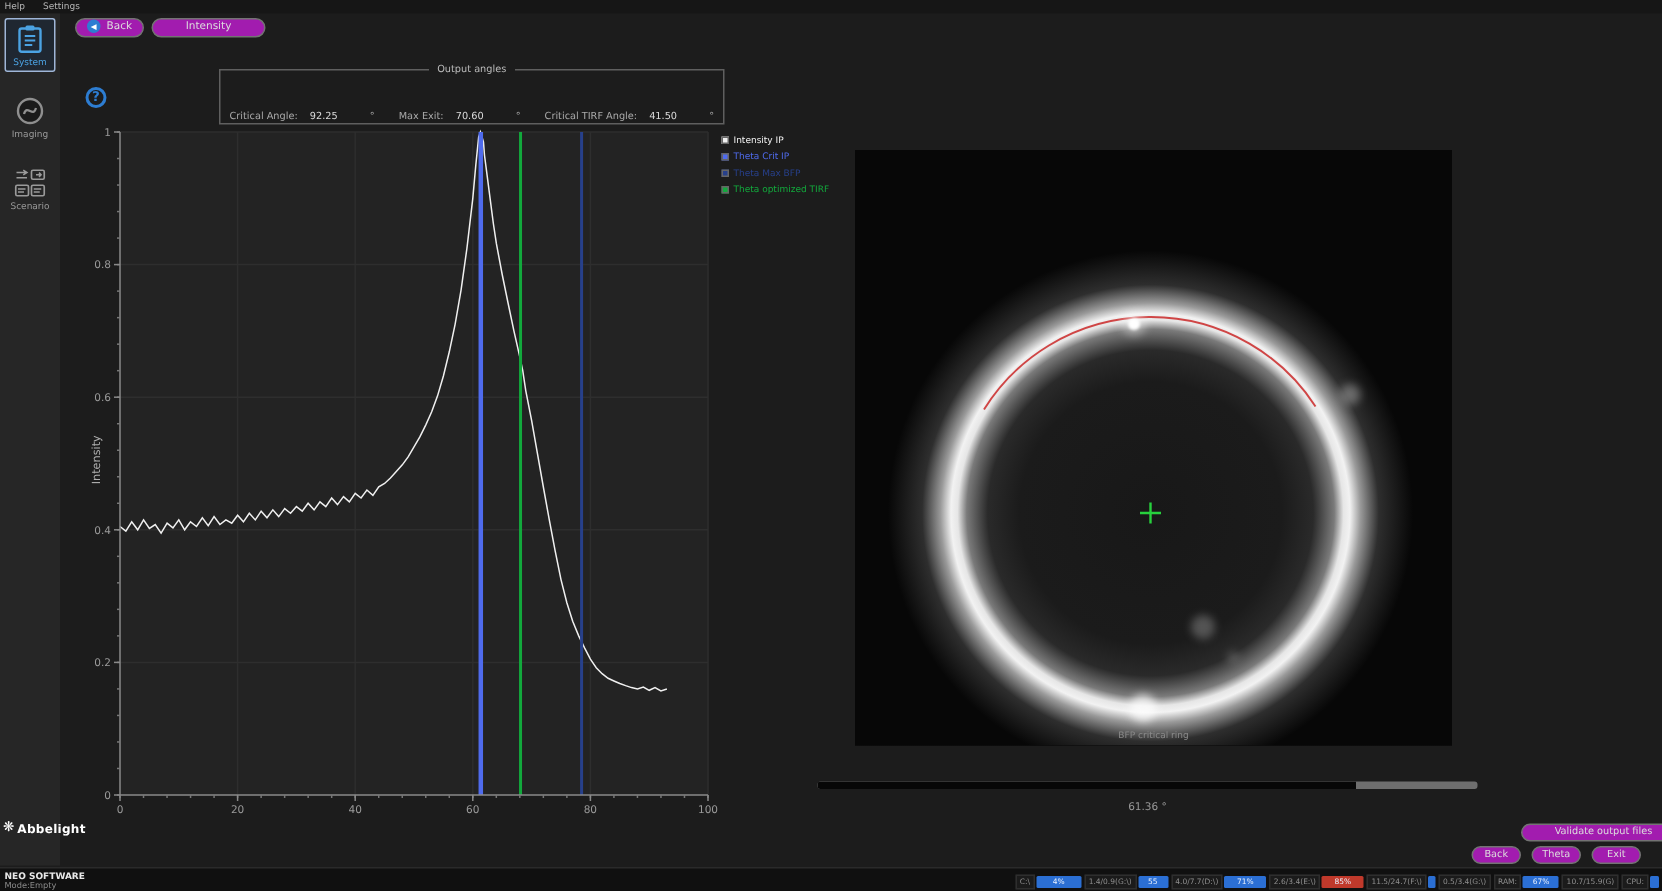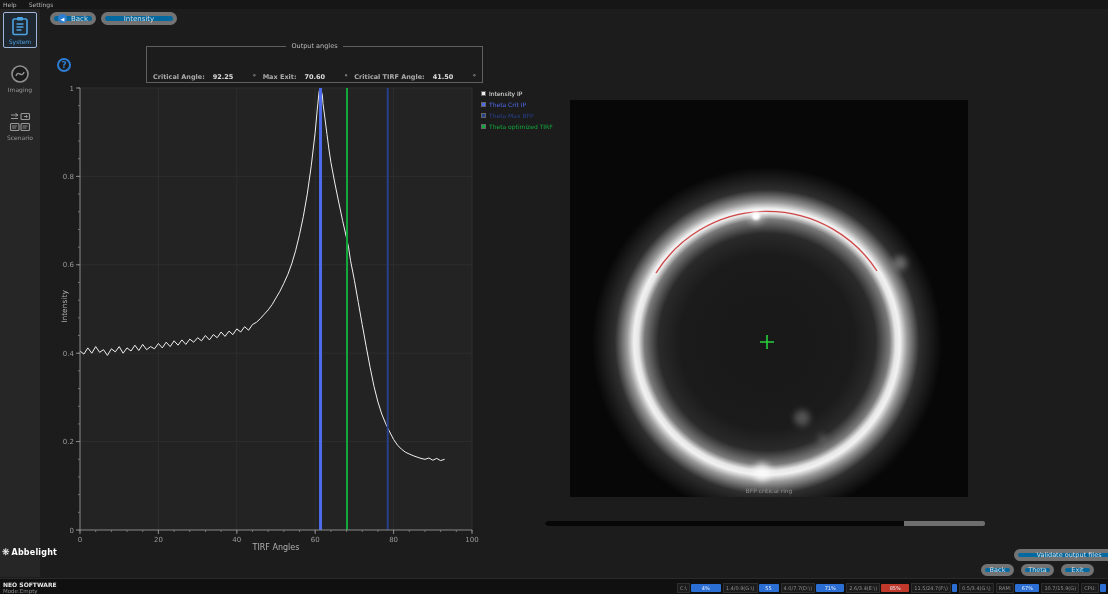--- a/index.html
+++ b/index.html
@@ -16,36 +16,36 @@
   .side-item { display:flex; flex-direction:column; align-items:center; margin:3px 3px 0 3px;
                padding:3px 0 2px 0; font-size:6px; color:#999; border:1px solid transparent; border-radius:2px; }
   .side-item.active { border-color:#9fb6d8; background:#1f2731; color:#4ba3e3; }
   .side-item + .side-item { margin-top:12px; }
   .side-item svg { display:block; margin-bottom:2px; }
   .brand { position:absolute; left:2px; bottom:20px; display:flex; align-items:center; gap:2px; color:#fff; }
   .brand .logo-glyph { font-size:9px; }
   .brand .brand-text { font-size:8px; font-weight:bold; letter-spacing:.2px; }
 
   
-  .pill { display:flex; align-items:center; justify-content:center; border:4px solid #737373;
-          border-radius:8px; background:#0369a1; color:#ddd; font-size:7px; height:13px; }
+  .pill { display:flex; justify-content:center; border:1px solid #737373;
+          border-radius:8px; background:#a21caf; color:#ddd; font-size:7px; height:13px; }
   .topbar { position:absolute; left:50px; top:12px; display:flex; gap:5px; }
   .back-btn { width:46px; }
   .back-dot { width:9px; height:9px; border-radius:50%; background:#2d7dd2; display:flex;
               align-items:center; justify-content:center; color:#fff; font-size:5px; margin-right:4px; }
   .validate-btn { width:76px; }
   .help-icon { position:absolute; left:57px; top:58px; width:14px; height:14px; border-radius:50%;
                border:2px solid #2d7dd2; color:#2d7dd2; font-size:9px; font-weight:bold;
                display:flex; align-items:center; justify-content:center; }
 
   
   fieldset.output-angles { position:absolute; left:146px; top:42px; width:337px; height:41px;
                            border:1px solid #5f5f5f; padding:4px 6px 0 6px; }
   fieldset.output-angles legend { font-size:6.5px; color:#bbb; margin:16px auto; padding:0 5px; }
-  .oa-row { display:flex; justify-content:space-between; font-size:6.5px; padding-top:3px;font-weight:bold; }
+  .oa-row { display:flex; justify-content:space-between; font-size:6.5px; padding-top:3px; }
   .oa-field { display:flex; align-items:center; }
   .oa-label { color:#aaa; margin-right:8px; }
   .oa-value { color:#ddd; min-width:24px; }
   .oa-unit { color:#aaa; margin-left:16px; }
 
   
   .ylabel { position:absolute; left:34px; top:302px; width:60px; text-align:center;
             font-size:7.5px; color:#b0b0b0; transform:rotate(-90deg); }
   .xlabel { position:absolute; left:80px; top:543px; width:392px; text-align:center;
             font-size:8px; color:#b0b0b0; }
@@ -243,21 +243,20 @@
       <text x="-6" y="356.1" fill="#9a9a9a" font-size="7" text-anchor="end">0.2</text>
       <line x1="-4" y1="265.2" x2="0" y2="265.2" stroke="#8a8a8a"></line>
       <text x="-6" y="267.7" fill="#9a9a9a" font-size="7" text-anchor="end">0.4</text>
       <line x1="-4" y1="176.8" x2="0" y2="176.8" stroke="#8a8a8a"></line>
       <text x="-6" y="179.3" fill="#9a9a9a" font-size="7" text-anchor="end">0.6</text>
       <line x1="-4" y1="88.39999999999998" x2="0" y2="88.39999999999998" stroke="#8a8a8a"></line>
       <text x="-6" y="90.89999999999998" fill="#9a9a9a" font-size="7" text-anchor="end">0.8</text>
       <line x1="-4" y1="0" x2="0" y2="0" stroke="#8a8a8a"></line>
       <text x="-6" y="2.5" fill="#9a9a9a" font-size="7" text-anchor="end">1</text>
     </svg>
-  <div class="xlabel">TIRF Angles</div>
   <div id="legend">
       <div class="legend-row">
         <span class="legend-swatch" style="background: rgb(240, 240, 240);"></span>
         <span style="color: rgb(240, 240, 240);">Intensity IP</span>
       </div>
       <div class="legend-row">
         <span class="legend-swatch" style="background: rgb(79, 107, 237);"></span>
         <span style="color: rgb(79, 107, 237);">Theta Crit IP</span>
       </div>
       <div class="legend-row">
@@ -301,20 +300,21 @@
       <circle cx="186" cy="116" r="8" fill="#ffffff" opacity="0.35" filter="url(#blur1)"></circle>
       <circle cx="186" cy="116" r="4" fill="#ffffff" filter="url(#blur2)"></circle>
       <path d="M 190 242 H 204 M 197 235 V 249" stroke="#27d13d" stroke-width="1.6"></path>
     </svg>
     <div class="bfp-caption">BFP critical ring</div>
   </div>
 
   <div class="slider">
     <div class="slider-fill" style="width: 81.5%;"></div>
   </div>
+  <div class="angle-readout">61.36 °</div>
 
   <div class="pill validate-output">
     <span>Validate output files</span>
   </div>
   <div class="nav-row">
     <div class="pill">
         <span>Back</span>
       </div>
     <div class="pill">
         <span>Theta</span>

